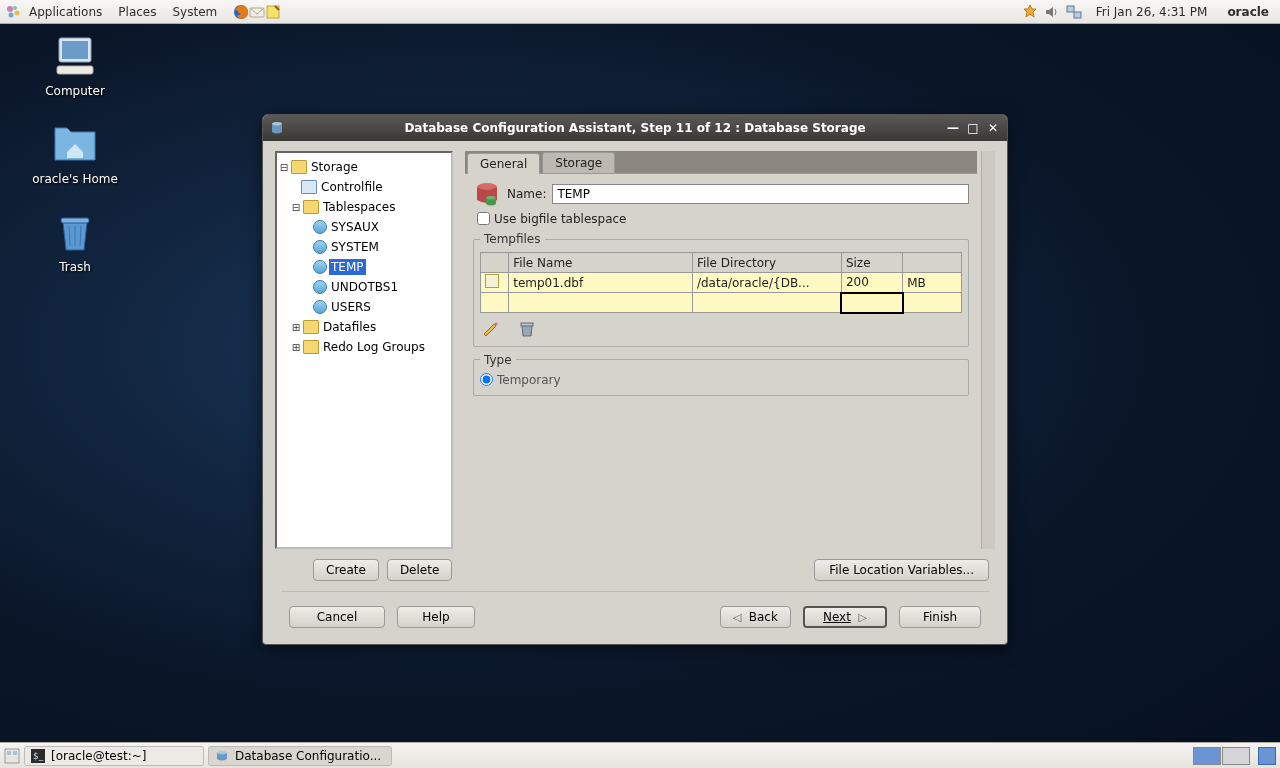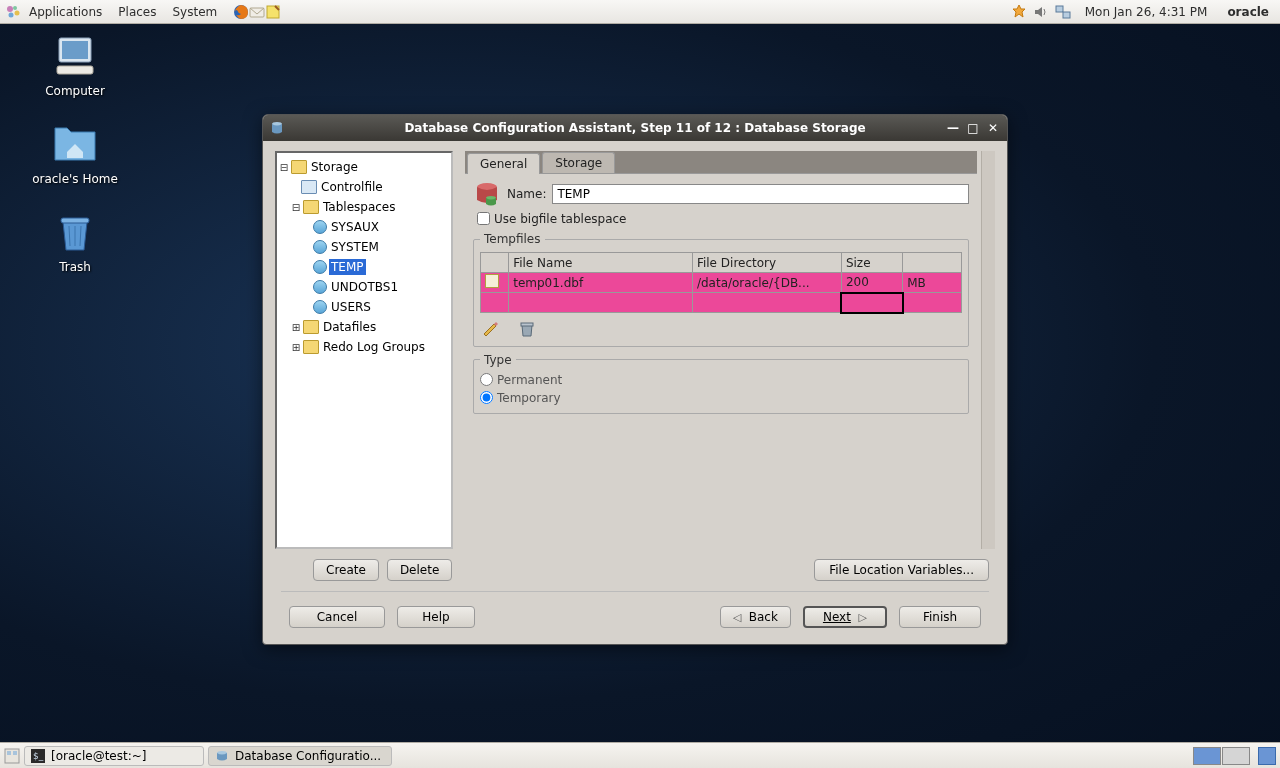--- a/index.html
+++ b/index.html
@@ -50,21 +50,21 @@
 .name-row .dbic { width: 28px; height: 28px; }
 .name-row label { font-size: 12px; }
 .name-input { flex: 1; height: 20px; border: 1px solid #888; padding: 0 4px; font-size: 12px; background: #fff; }
 .chk-row { display: flex; align-items: flex-start; gap: 4px; margin-left: 4px; }
 .chk { width: 13px; height: 13px; }
 
 fieldset { border: 1px solid #aaa; border-radius: 2px; padding: 6px 6px 8px 6px; margin-top: 2px; }
 fieldset legend { font-size: 12px; padding: 0 4px; color: #333; }
 
 .tempfiles-table { width: 100%; border-collapse: collapse; font-size: 12px; }
-.tempfiles-table th, .tempfiles-table td { border: 1px solid #999; height: 20px; padding: 0 4px; background: #ec4899; text-align: left; font-weight: normal; }
+.tempfiles-table th, .tempfiles-table td { border: 1px solid #999; height: 20px; padding: 0 4px; background: #fef9c3; text-align: left; font-weight: normal; }
 .tempfiles-table th { background: #d6d2cc; }
 .tempfiles-table .hdr-empty { width: 18px; }
 .tempfiles-table .col-fn { width: 150px; }
 .tempfiles-table .col-fd { width: 120px; }
 .tempfiles-table .col-sz { width: 50px; }
 .tempfiles-table .col-unit { width: 48px; }
 .cell-ic { width: 14px; height: 14px; display: inline-block; background: #f5f0d8; border: 1px solid #b0a040; }
 
 .tool-row { display: flex; gap: 18px; padding: 6px 2px 0 2px; }
 .tool-row .tic { width: 18px; height: 18px; cursor: default; }
@@ -138,21 +138,21 @@
           <path d="M2 6 L5 6 L9 3 L9 13 L5 10 L2 10 Z" fill="#777"></path>
           <path d="M11 5 Q13 8 11 11" stroke="#777" fill="none"></path>
         </svg>
     </span>
     <span class="panel-icon">
       <svg viewBox="0 0 16 16">
           <rect x="1" y="2" width="7" height="6" fill="#b8cde0" stroke="#5a7a9a"></rect>
           <rect x="8" y="8" width="7" height="6" fill="#b8cde0" stroke="#5a7a9a"></rect>
         </svg>
     </span>
-    <span class="clock">Mon Jan 26,  4:31 PM</span>
+    <span class="clock">Fri Jan 26,  4:31 PM</span>
     <span class="user">oracle</span>
   </div>
 </div>
 
 <div class="desktop-icons">
   <div class="desktop-icon">
     <span class="ic">
       <svg viewBox="0 0 48 48">
           <rect x="8" y="6" width="32" height="24" rx="2" fill="#dbe6f0" stroke="#8aa0b8"></rect>
           <rect x="11" y="9" width="26" height="18" fill="#6b9cc9"></rect>
@@ -322,24 +322,20 @@
                     <path d="M4 5 L14 5 L13 16 L5 16 Z" fill="#9aa8b4" stroke="#5a6a78"></path>
                     <rect x="3" y="3" width="12" height="3" fill="#bac4ce" stroke="#5a6a78"></rect>
                   </svg>
               </span>
             </div>
           </fieldset>
 
 
           <fieldset>
             <legend>Type</legend>
-            <div class="radio-pair" style="margin-bottom:4px">
-                <input type="radio" name="tstype" style="">
-                <span>Permanent</span>
-              </div>
             <div class="radio-pair">
                 <input type="radio" name="tstype" checked="" style="">
                 <span>Temporary</span>
               </div>
           </fieldset>
         </div>
       </div>
     </div>
 
     <div class="btn-row">

